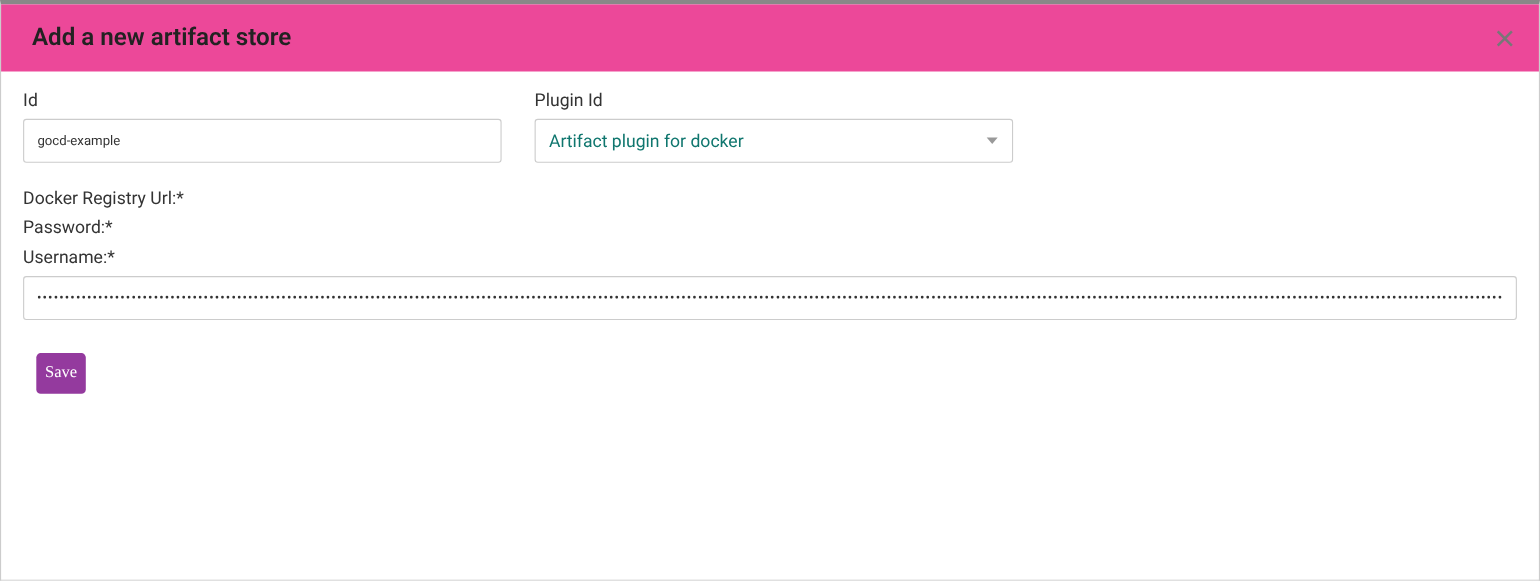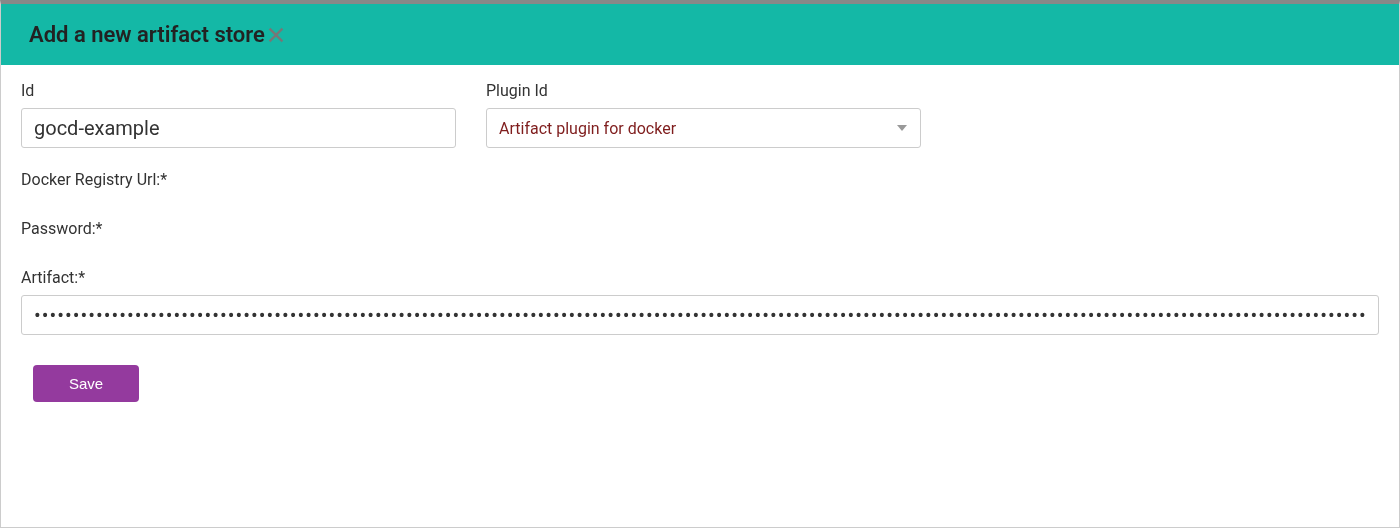--- a/index.html
+++ b/index.html
@@ -14,23 +14,24 @@
       height: 528px;
     }
     .modal {
       border: 1px solid #ccc;
       border-top: 4px solid #888;
       width: 1400px;
       height: 528px;
       background: #fff;
     }
     .modal-header {
-      background: #14b8a6;
+      background: #ec4899;
       padding: 18px 20px 18px 28px;
       display: flex;
+      justify-content: space-between;
       align-items: center;
     }
     .modal-title {
       font-size: 22px;
       font-weight: 600;
       color: #222;
     }
     .close-icon {
       width: 22px;
       height: 22px;
@@ -56,48 +57,47 @@
     }
     .field-group.id-group {
       width: 435px;
     }
     .field-group.plugin-group {
       width: 435px;
       justify-content: space-between;
     }
     .field-group.full-width {
       width: 100%;
-      margin-bottom: 22px;
     }
     .field-label {
       font-size: 16px;
       color: #333;
       margin-bottom: 8px;
     }
     .text-input {
       border: 1px solid #ccc;
       border-radius: 3px;
       padding: 10px 12px;
-      font-size: 20px;
+      font-size: 12px;
       color: #333;
       background: #fff;
       font-family: inherit;
       width: 100%;
       height: 40px;
     }
     .select-wrapper {
       position: relative;
       width: 100%;
     }
     .select-input {
       border: 1px solid #ccc;
       border-radius: 3px;
       padding: 10px 12px;
       font-size: 16px;
-      color: #7f1d1d;
+      color: #0f766e;
       background: #fff;
       width: 100%;
       height: 40px;
       appearance: none;
       -webkit-appearance: none;
       cursor: pointer;
       font-family: inherit;
     }
     .select-caret {
       position: absolute;
@@ -116,24 +116,24 @@
     }
     .button-row {
       margin-top: 30px;
       padding-left: 12px;
     }
     .save-button {
       background: #943a9e;
       color: #fff;
       border: none;
       border-radius: 4px;
-      padding: 10px 36px;
+      padding: 10px 8px;
       font-size: 15px;
       cursor: pointer;
-      font-family: Liberation Sans, sans-serif;
+      font-family: Liberation Serif, serif;
     }
   </style>
 </head>
 <body>
 
 <div class="modal">
   <div class="modal-header">
     <div class="modal-title">Add a new artifact store</div>
     <div class="close-icon">
       <svg viewBox="0 0 24 24" fill="none" stroke="currentColor" stroke-width="2.5">
@@ -162,21 +162,21 @@
 
     <div class="field-group full-width">
       <label class="field-label">Docker Registry Url:*</label>
     </div>
 
     <div class="field-group full-width">
       <label class="field-label">Password:*</label>
     </div>
 
     <div class="field-group full-width">
-      <label class="field-label">Artifact:*</label>
+      <label class="field-label">Username:*</label>
       <input type="text" class="text-input password-input" value="••••••••••••••••••••••••••••••••••••••••••••••••••••••••••••••••••••••••••••••••••••••••••••••••••••••••••••••••••••••••••••••••••••••••••••••••••••••••••••••••••••••••••••••••••••••••••••••••••••••••••••••••••••••••••••••••••••••••••••••••••••••••••••••••••••••••••••••••••••••••••••••••••••••••••••••••••••••••••••••••••••••••••••••••••••••••••••••••••••••••••••••••••••••••••••••••••••" style="">
     </div>
 
     <div class="button-row">
       <button class="save-button">Save</button>
     </div>
   </div>
 </div>
 
 </body></html>

